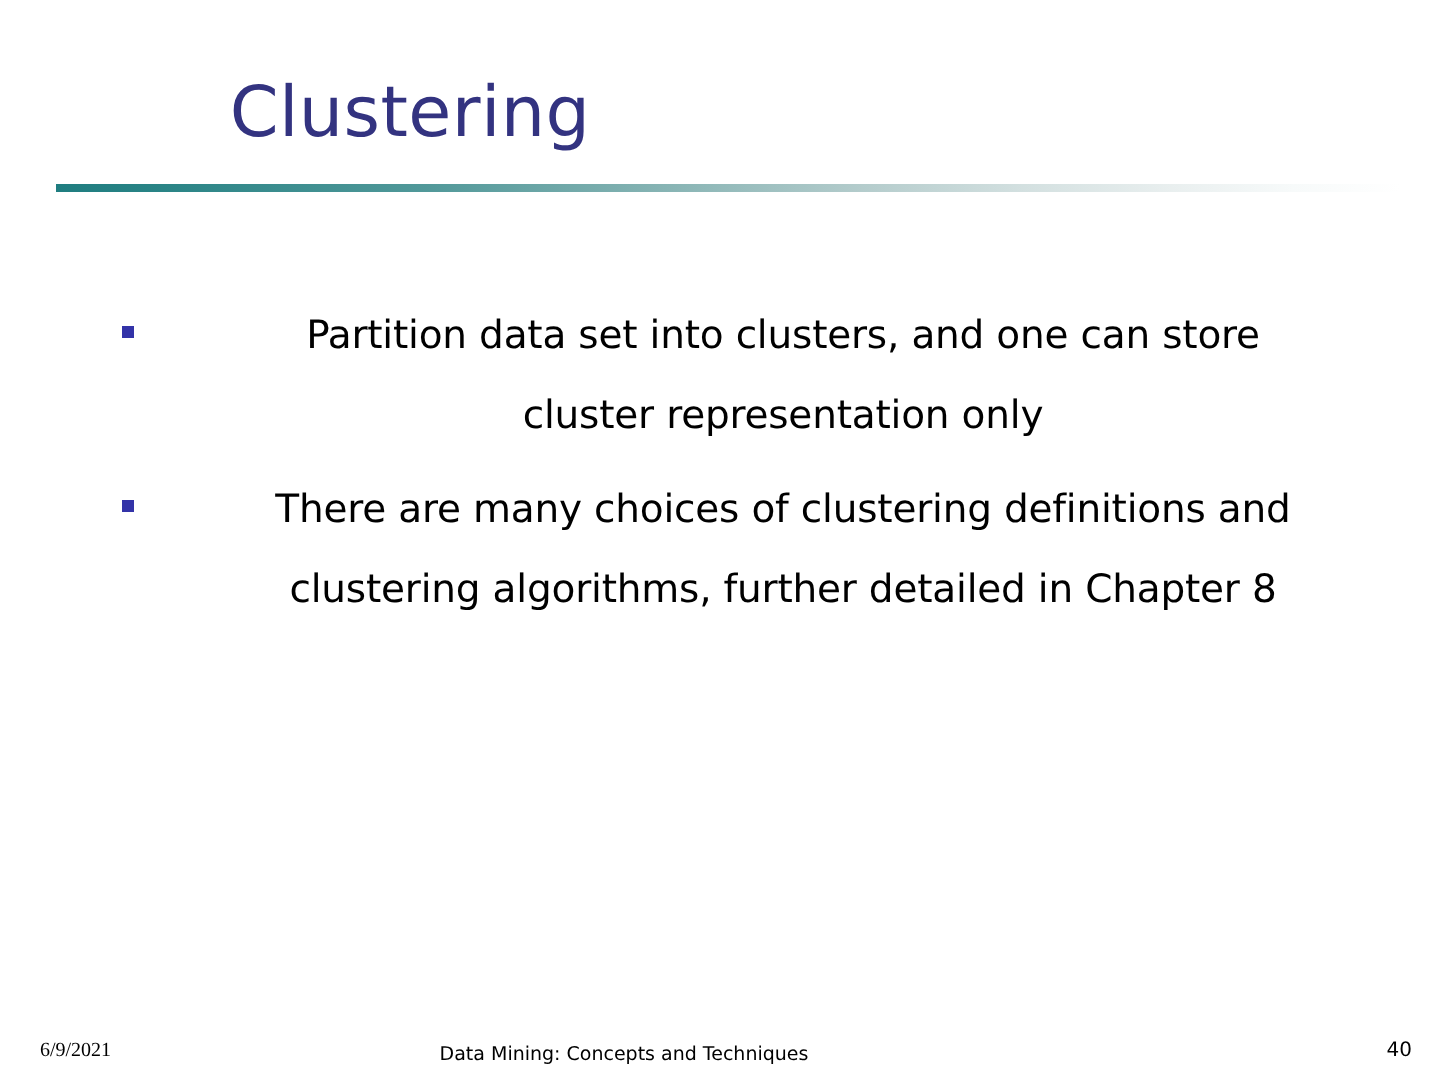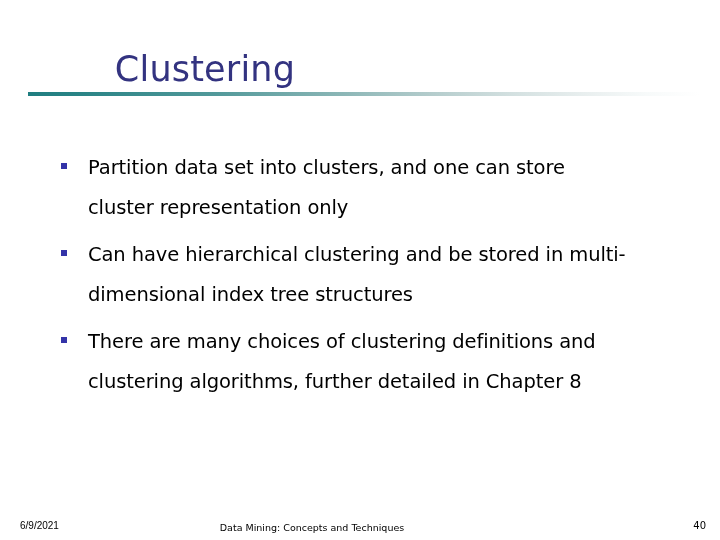--- a/index.html
+++ b/index.html
@@ -15,21 +15,21 @@
     width: 720px;
     height: 540px;
     background: #ffffff;
     overflow: hidden;
   }
 
   
   .title {
     position: absolute;
     left: 0;
-    top: 48px;
+    top: 36px;
     width: 410px;
     text-align: center;
     font-family: "DejaVu Sans", sans-serif;
     font-size: 35px;
     font-weight: 400;
     letter-spacing: 0.2px;
     color: #333380;
     line-height: 42px;
     white-space: nowrap;
   }
@@ -52,20 +52,21 @@
         #f7fafa 92%,
         #ffffff 100%);
   }
 
   
   .body {
     position: absolute;
     left: 55px;
     top: 148px;
     width: 640px;
+    text-align: center;
   }
   .bullet-row {
     position: relative;
     padding-left: 33px;
     margin-bottom: 7px;
   }
   .bullet-marker {
     position: absolute;
     left: 6px;
     top: 15px;
@@ -81,21 +82,21 @@
     line-height: 40px;
     letter-spacing: -0.1px;
     white-space: pre-line;
   }
 
   
   .footer-date {
     position: absolute;
     left: 20px;
     top: 520px;
-    font-family: Liberation Sans, sans-serif;
+    font-family: Liberation Serif, serif;
     font-size: 10px;
     color: #000000;
     white-space: nowrap;
   }
   .footer-center {
     position: absolute;
     left: 0;
     top: 522px;
     width: 624px;
     text-align: center;
@@ -131,22 +132,20 @@
       <span class="bullet-text">Partition data set into clusters, and one can store
 cluster representation only</span>
     </div>
 
     <div class="bullet-row">
       <span class="bullet-marker"></span>
     </div>
 
     <div class="bullet-row">
       <span class="bullet-marker"></span>
-      <span class="bullet-text">Can have hierarchical clustering and be stored in multi-
-dimensional index tree structures</span>
     </div>
 
     <div class="bullet-row">
       <span class="bullet-marker"></span>
       <span class="bullet-text">There are many choices of clustering definitions and
 clustering algorithms, further detailed in Chapter 8</span>
     </div>
 
   </div>
 

